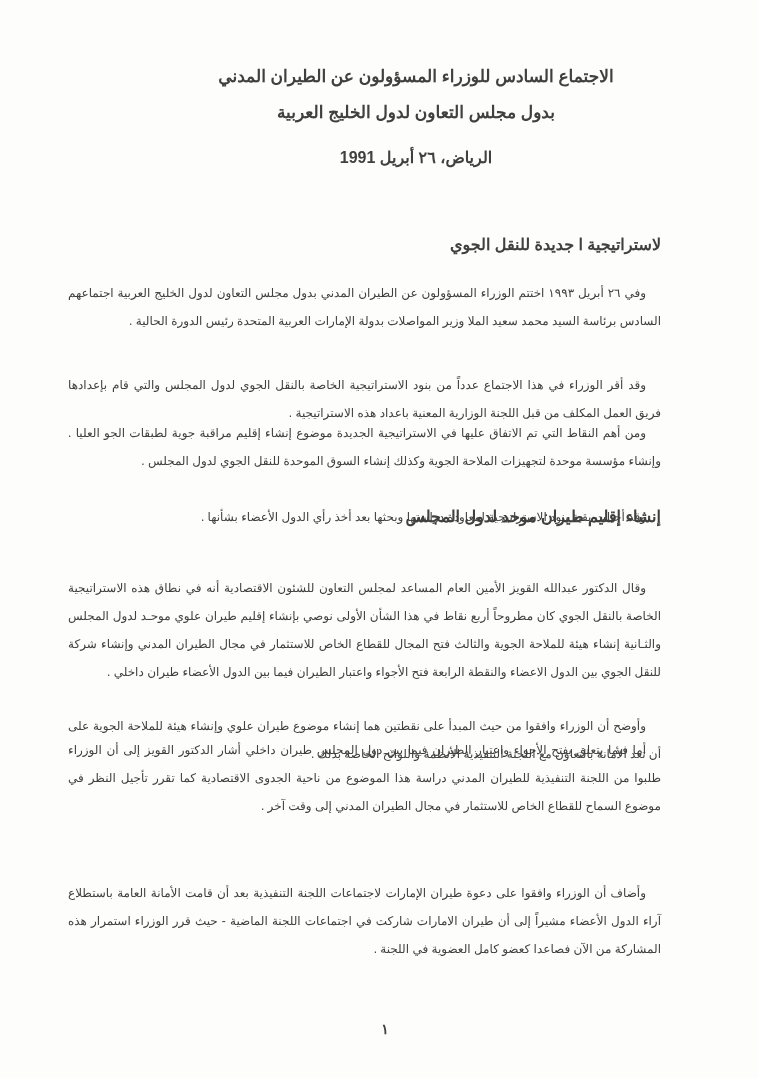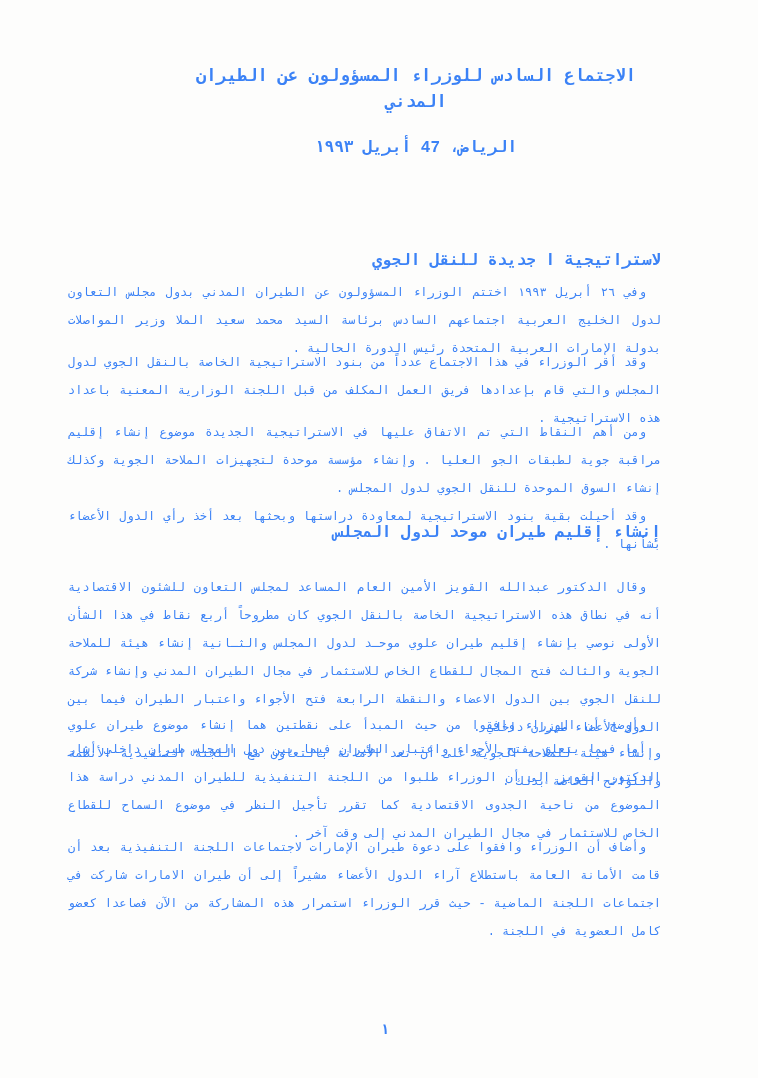--- a/index.html
+++ b/index.html
@@ -1,22 +1,22 @@
 <!DOCTYPE html>
 <html lang="ar"><head>
 <meta charset="utf-8">
 <style>
   html,body{margin:0;padding:0;background:#e8e8e8;}
   .page{
     position:relative;
     width:758px;height:1078px;
     margin:0 auto;
     background:#fdfdfc;
-    color:#3b82f6;
-    font-family:Liberation Mono, monospace;
+    color:#404040;
+    font-family:Liberation Sans, sans-serif;
     overflow:hidden;
   }
   
   .title-block{
     position:absolute;
     top:64px;left:176px;width:480px;
     direction:rtl;text-align:center;
   }
   .title-line{
     font-weight:700;font-size:17px;line-height:26px;
@@ -29,48 +29,49 @@
   }
   
   .blk{
     position:absolute;right:97px;width:593px;
     direction:rtl;unicode-bidi:embed;
     text-align:justify;
     font-size:12px;line-height:28px;
   }
   .heading{
     font-weight:700;font-size:16px;
-    text-align:right;text-indent:0;margin-top:16px;
+    text-align:right;text-indent:0;
   }
   .para{text-indent:15px;}
   .h1{top:231px;}
   .p1{top:267px;}
-  .p2{top:337px;}
+  .p2{top:359px;}
   .p3{top:407px;margin-left:48px;}
   .p4{top:491px;}
   .h2{top:503px;}
   .p5{top:562px;}
   .p6{top:700px;}
   .p7{top:724px;}
-  .p8{top:822px;}
+  .p8{top:867px;}
   .page-number{
     position:absolute;top:1021px;left:0;right:0;
     text-align:center;
     font-size:14px;font-weight:700;
     padding-left:12px;
   }
 </style>
 </head>
 <body>
 
 <div class="page">
 
   <header class="title-block">
     <div class="title-line l1">الاجتماع السادس للوزراء المسؤولون عن الطيران المدني</div>
-    <div class="date-line">الرياض، 47 أبريل ١٩٩٣</div>
+    <div class="title-line l2">بدول مجلس التعاون لدول الخليج العربية</div>
+    <div class="date-line">الرياض، ٢٦ أبريل 1991</div>
   </header>
 
   <section>
     <div class="blk heading h1">لاستراتيجية ا جديدة للنقل الجوي</div>
     <p class="blk para p1">وفي ٢٦ أبريل ١٩٩٣ اختتم الوزراء المسؤولون عن الطيران المدني بدول مجلس التعاون لدول الخليج العربية اجتماعهم السادس برئاسة السيد محمد سعيد الملا وزير المواصلات بدولة الإمارات العربية المتحدة رئيس الدورة الحالية .</p>
     <p class="blk para p2">وقد أقر الوزراء في هذا الاجتماع عدداً من بنود الاستراتيجية الخاصة بالنقل الجوي لدول المجلس والتي قام بإعدادها فريق العمل المكلف من قبل اللجنة الوزارية المعنية باعداد هذه الاستراتيجية .</p>
     <p class="blk para p3">ومن أهم النقاط التي تم الاتفاق عليها في الاستراتيجية الجديدة موضوع إنشاء إقليم مراقبة جوية لطبقات الجو العليا . وإنشاء مؤسسة موحدة لتجهيزات الملاحة الجوية وكذلك إنشاء السوق الموحدة للنقل الجوي لدول المجلس .</p>
     <p class="blk para p4">وقد أحيلت بقية بنود الاستراتيجية لمعاودة دراستها وبحثها بعد أخذ رأي الدول الأعضاء بشأنها .</p>
   </section>
 

